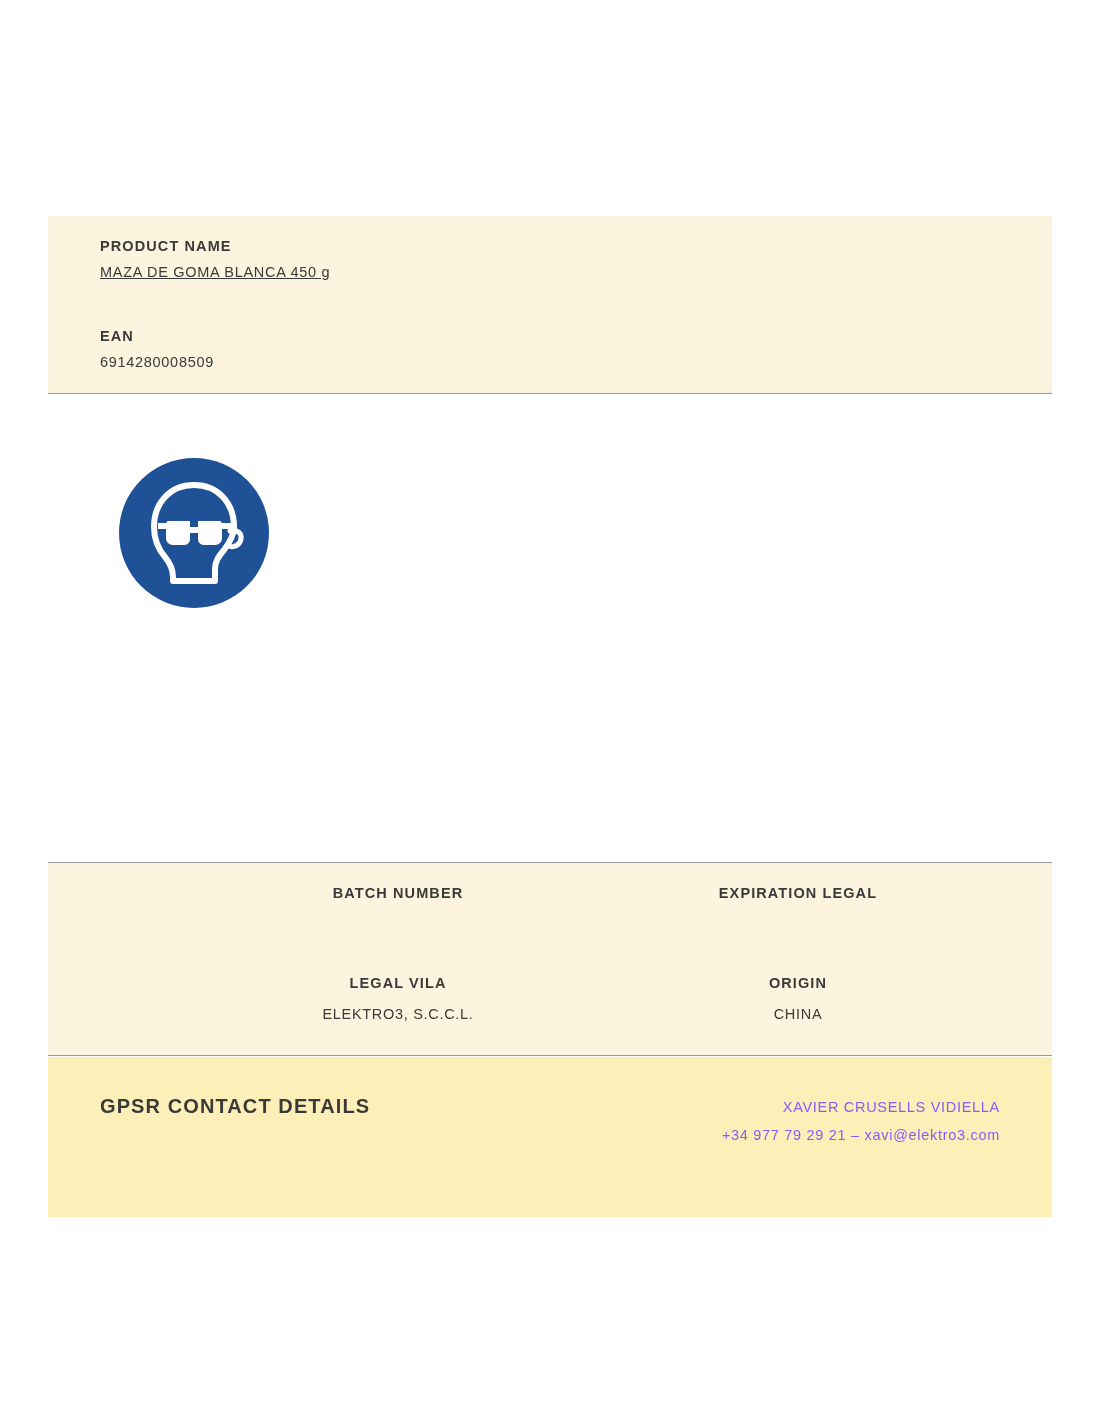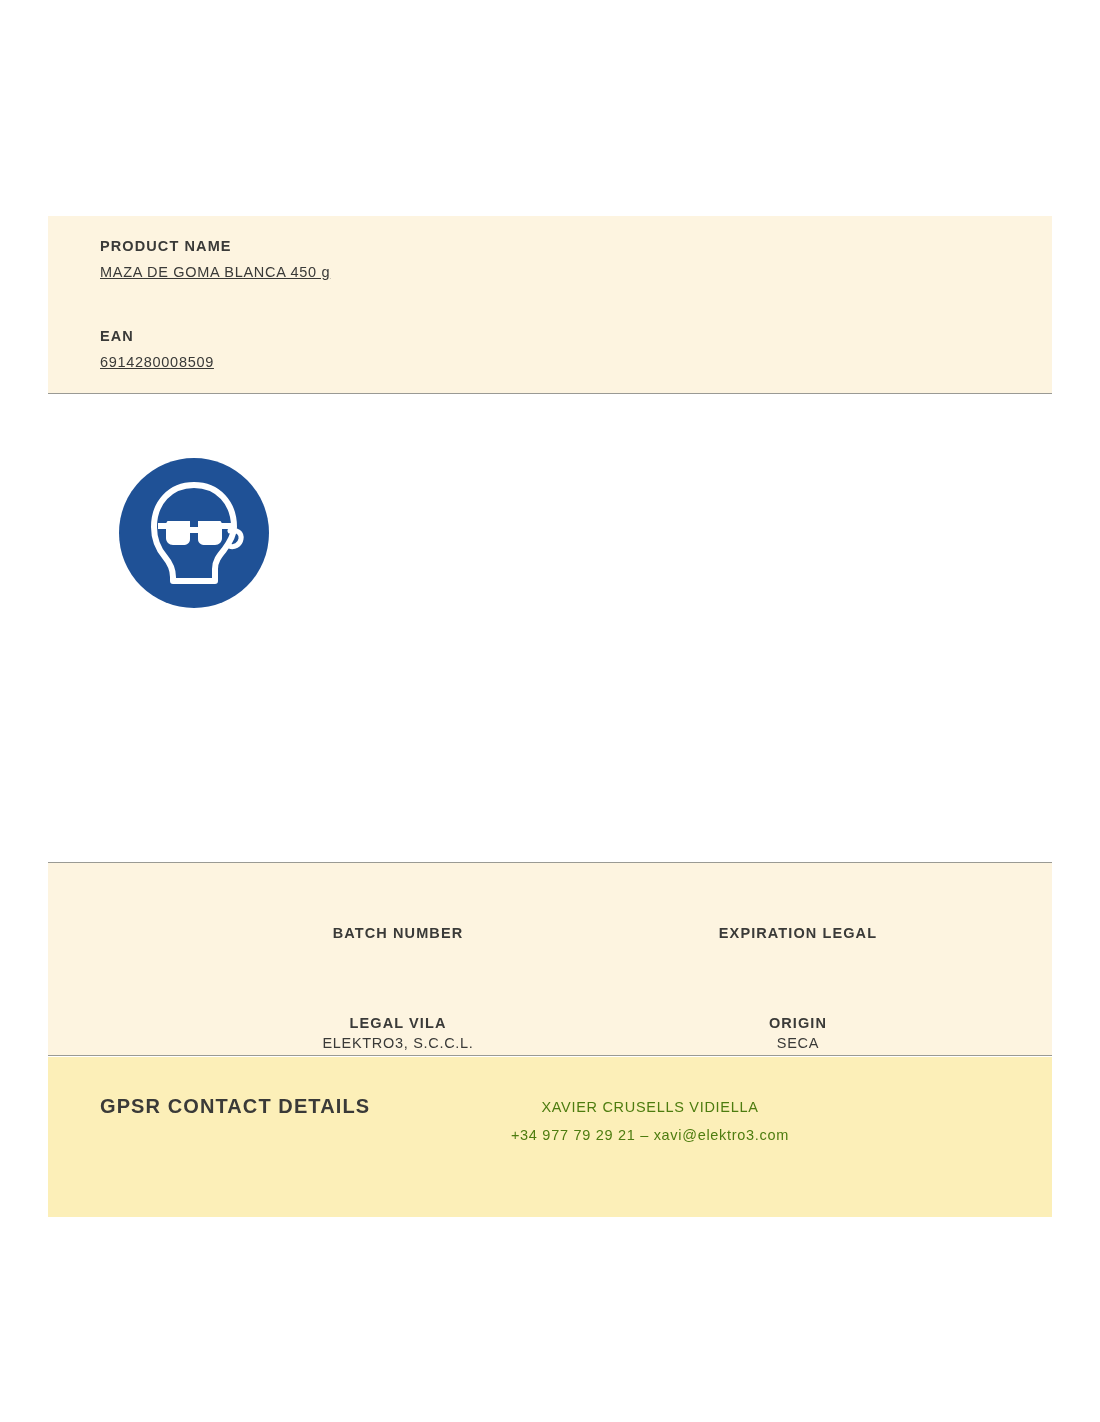--- a/index.html
+++ b/index.html
@@ -42,21 +42,21 @@
   }
   .field-value {
     font-size: 14.5px;
     font-weight: normal;
     letter-spacing: 0.7px;
     color: #3a3a38;
   }
   .product-name-label { position: absolute; left: 52px; top: 22px; }
   .product-name-value { position: absolute; left: 52px; top: 48px; text-decoration: underline; }
   .ean-label  { position: absolute; left: 52px; top: 112px; text-align: center; }
-  .ean-value  { position: absolute; left: 52px; top: 138px; text-decoration: underline; }
+  .ean-value  { position: absolute; left: 52px; top: 138px; }
 
   
   .picto-area {
     position: absolute;
     left: 48px;
     top: 430px;
     width: 1004px;
     height: 400px;
   }
   .picto {
@@ -77,22 +77,22 @@
     height: 194px;
     background: #fdf4e0;
     border-top: 1px solid #9a9a94;
     border-bottom: 1px solid #9a9a94;
     box-sizing: border-box;
   }
   .cell {
     position: absolute;
     text-align: center;
   }
-  .cell .field-label { display: block; margin-top: 40px; }
-  .cell .field-value { display: block; margin-top: 4px; }
+  .cell .field-label { display: block; }
+  .cell .field-value { display: block; margin-top: 15px; }
 
   .cell-batch      { left: 160px; top: 22px;  width: 380px; }
   .cell-expiration { left: 560px; top: 22px;  width: 380px; }
   .cell-legal      { left: 160px; top: 112px; width: 380px; }
   .cell-origin     { left: 560px; top: 112px; width: 380px; }
 
   
   .gpsr-block {
     position: absolute;
     left: 48px;
@@ -114,22 +114,21 @@
     position: absolute;
     right: 52px;
     top: 36px;
     width: 700px;
     text-align: right;
   }
   .gpsr-lines div {
     font-size: 14.5px;
     letter-spacing: 0.7px;
     line-height: 28px;
-    color: #4d7c0f;
-    text-align: center;
+    color: #8b5cf6;
   }
 </style>
 </head>
 <body>
 
 <div class="page">
 
   <div class="product-block">
     <div class="field-label product-name-label">PRODUCT NAME</div>
     <div class="field-value product-name-value">MAZA DE GOMA BLANCA 450 g</div>
@@ -166,21 +165,21 @@
     <div class="cell cell-expiration">
       <span class="field-label">EXPIRATION LEGAL</span>
       <span class="field-value"></span>
     </div>
     <div class="cell cell-legal">
       <span class="field-label">LEGAL VILA</span>
       <span class="field-value">ELEKTRO3, S.C.C.L.</span>
     </div>
     <div class="cell cell-origin">
       <span class="field-label">ORIGIN</span>
-      <span class="field-value">SECA</span>
+      <span class="field-value">CHINA</span>
     </div>
   </div>
 
   <div class="gpsr-block">
     <div class="gpsr-label">GPSR CONTACT DETAILS</div>
     <div class="gpsr-lines">
       <div>XAVIER CRUSELLS VIDIELLA</div>
       <div>+34 977 79 29 21 – xavi@elektro3.com</div>
     </div>
   </div>

